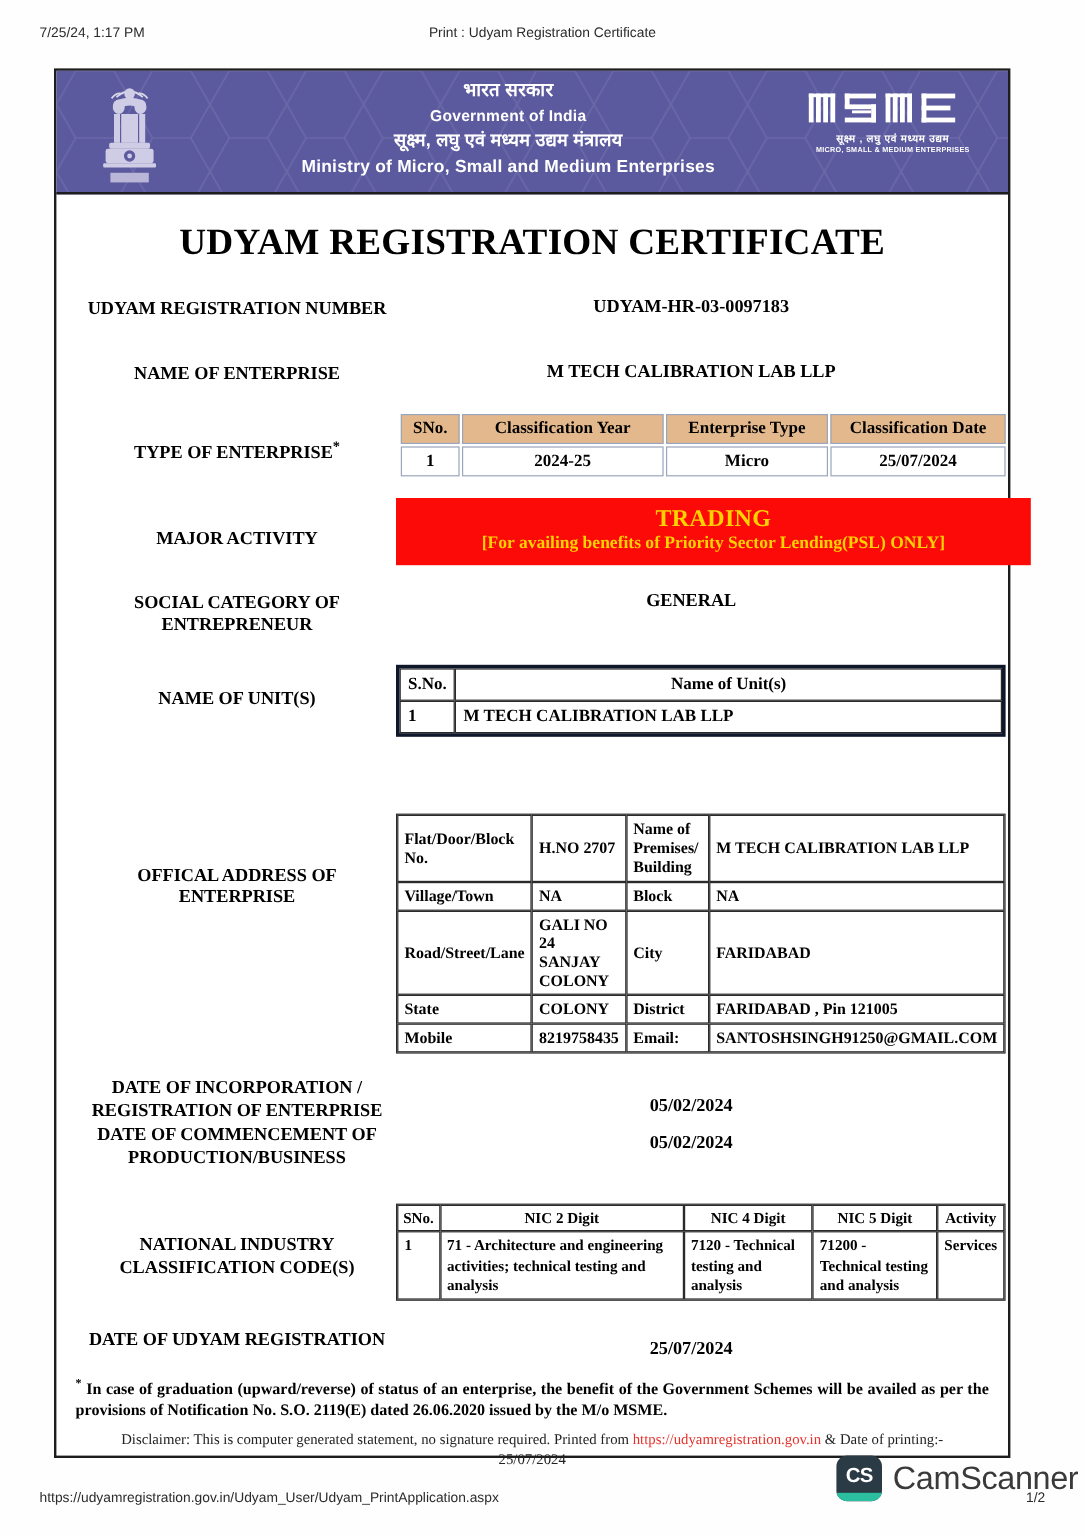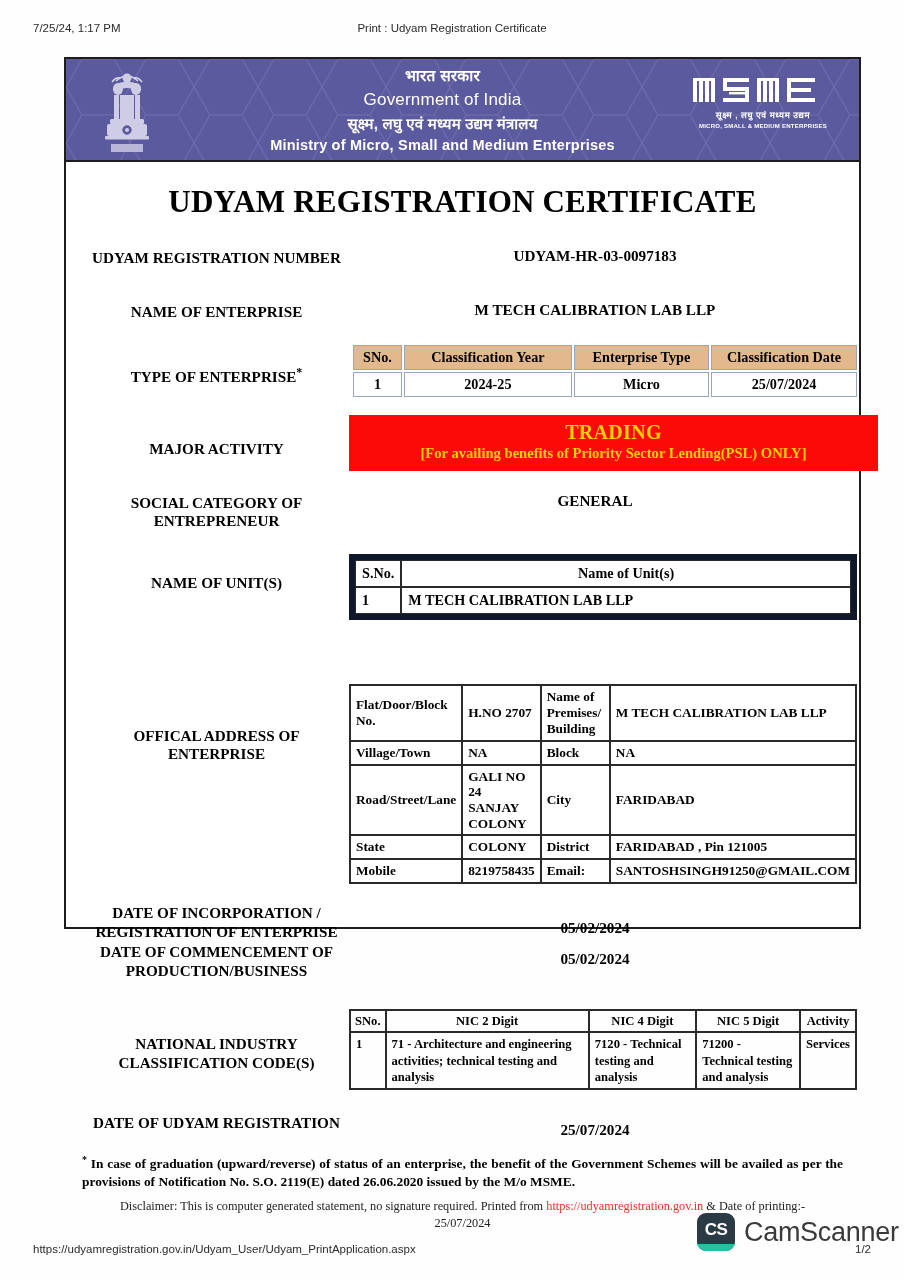--- a/index.html
+++ b/index.html
@@ -25,22 +25,22 @@
     font-family: "Liberation Sans", sans-serif;
     font-size: 11.5px;
     color: #2b2b2b;
   }
   .print-header .ph-date { position: absolute; left: 33px; top: 0; }
   .print-header .ph-title { position: absolute; left: 0; right: 0; text-align: center; top: 0; }
 
   
   .cert {
     position: absolute;
-    left: 64px; top: 57px;
-    width: 797px; height: 872px;
+    left: 45px; top: 57px;
+    width: 797px; height: 1158px;
     border: 2px solid #1d1d1d;
     background: #ffffff;
   }
 
   
   .banner {
     position: relative;
     height: 103px;
     background: #5c5a9e;
     overflow: hidden;
@@ -56,21 +56,21 @@
     width: 66px; height: 92px;
   }
   .banner .center-text {
     position: absolute;
     left: 150px; right: 190px; top: 6px;
     text-align: center;
     color: #ffffff;
     font-family: "Liberation Sans", sans-serif;
   }
   .banner .ln-hi1 { font-size: 15.5px; font-weight: bold; line-height: 1.45; letter-spacing: .2px; }
-  .banner .ln-en1 { font-size: 17px; font-weight: normal; line-height: 1.5; letter-spacing: .2px; text-align: center; }
+  .banner .ln-en1 { font-size: 13px; font-weight: bold; line-height: 1.5; letter-spacing: .2px; text-align: center; }
   .banner .ln-hi2 { font-size: 15px; font-weight: bold; line-height: 1.5; letter-spacing: .2px; }
   .banner .ln-en2 { font-size: 14.5px; font-weight: bold; line-height: 1.5; letter-spacing: .2px; }
 
   .banner .msme {
     position: absolute;
     right: 22px; top: 16px;
     width: 148px;
     text-align: center;
     color: #fff;
   }
@@ -186,21 +186,21 @@
     font-size: 14.6px;
     font-weight: bold;
     line-height: 1.2;
     margin-top: 1px;
   }
 
   
   .unit-table {
     width: 508px;
     font-size: 14.2px;
-    border: 6px solid #0f172a;
+    border: 3px solid #0f172a;
   }
   .unit-table th, .unit-table td {
     border: 1px solid #2a2a2a;
     padding: 4px 6px;
     font-weight: bold;
     color: #000;
   }
   .unit-table th.u-sno { width: 42px; text-align: left; }
   .unit-table th.u-name { text-align: center; }
   .unit-table td.u-sno { width: 42px; text-align: left; }

